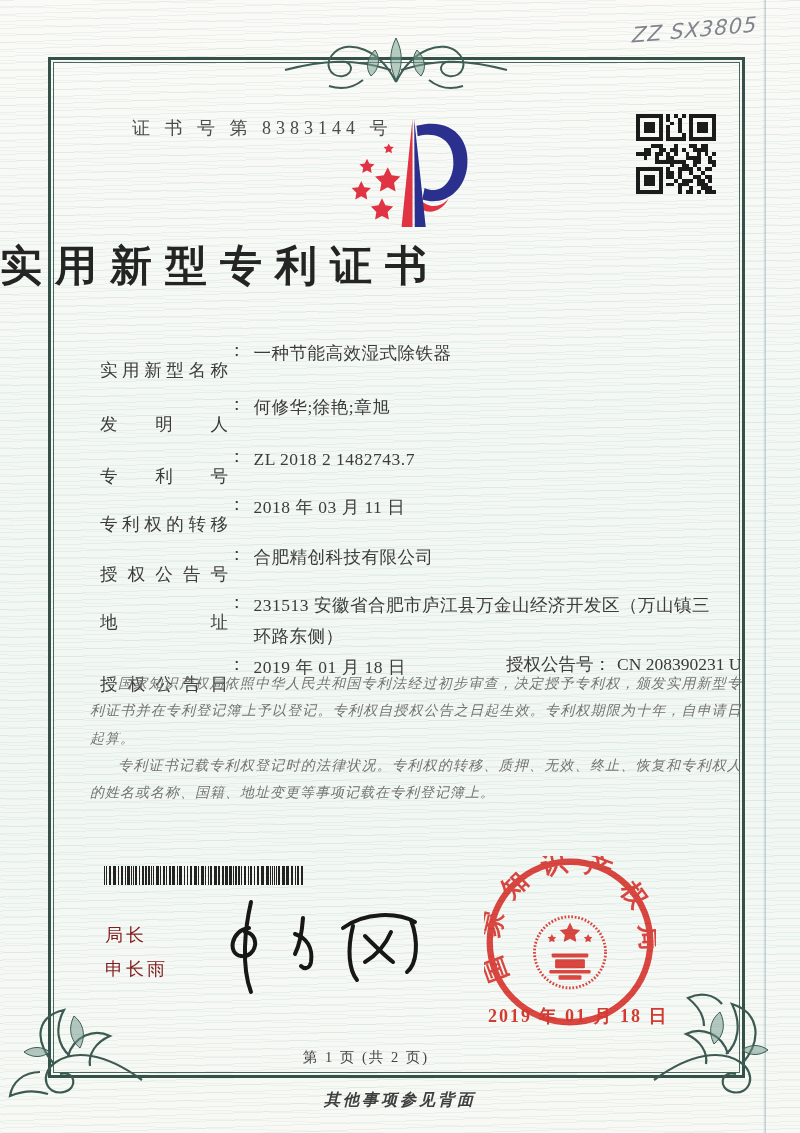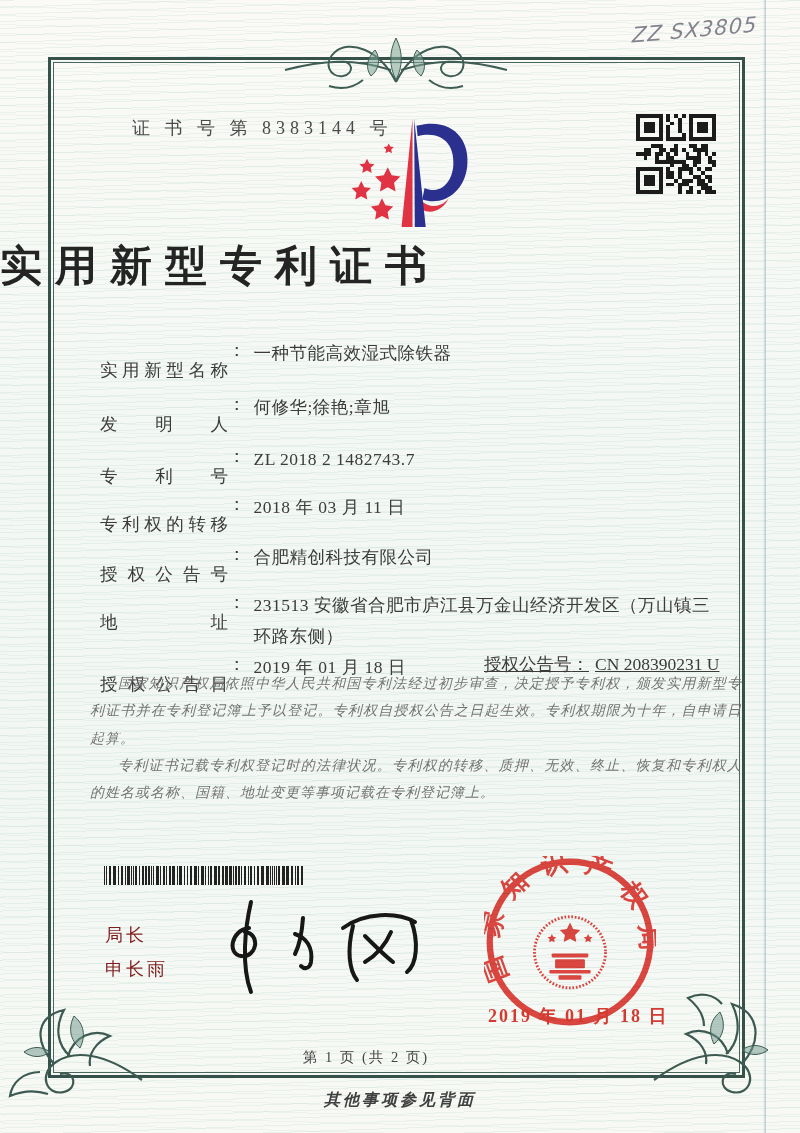--- a/index.html
+++ b/index.html
@@ -27,21 +27,21 @@
   .qr{position:absolute;left:636px;top:114px;width:80px;height:80px;}
   .title{position:absolute;left:0;top:238px;width:800px;text-align:left;
     font-size:42px;font-weight:600;letter-spacing:13px;color:#242424;}
   
   .frow{position:absolute;left:100px;font-size:17.5px;color:#3b3b3b;}
   .flabel{display:inline-block;width:128px;text-align:justify;text-align-last:justify;
     vertical-align:top;margin-top:20px;}
   .fcolon{display:inline-block;vertical-align:top;}
   .fvalue{display:inline-block;vertical-align:top;margin-left:8px;max-width:470px;
     line-height:1.75;letter-spacing:.5px;}
-  .grant2{position:absolute;left:384px;top:0;white-space:nowrap;text-decoration:underline;}
+  .grant2{position:absolute;left:406px;top:0;white-space:nowrap;}
   
   .body-text{position:absolute;left:90px;top:670px;width:652px;font-size:14px;
     line-height:1.95;text-align:justify;letter-spacing:1px;color:#737373;font-style:italic;}
   .body-text p{margin:0;text-indent:2em;}
   
   .barcode{position:absolute;left:104px;top:866px;width:202px;height:19px;}
   .officer{position:absolute;left:105px;top:918px;font-size:18px;color:#7f1d1d;
     line-height:1.9;letter-spacing:3px;}
   .sig{position:absolute;left:215px;top:888px;}
   .seal{position:absolute;left:484px;top:856px;mix-blend-mode:multiply;opacity:.93;}

